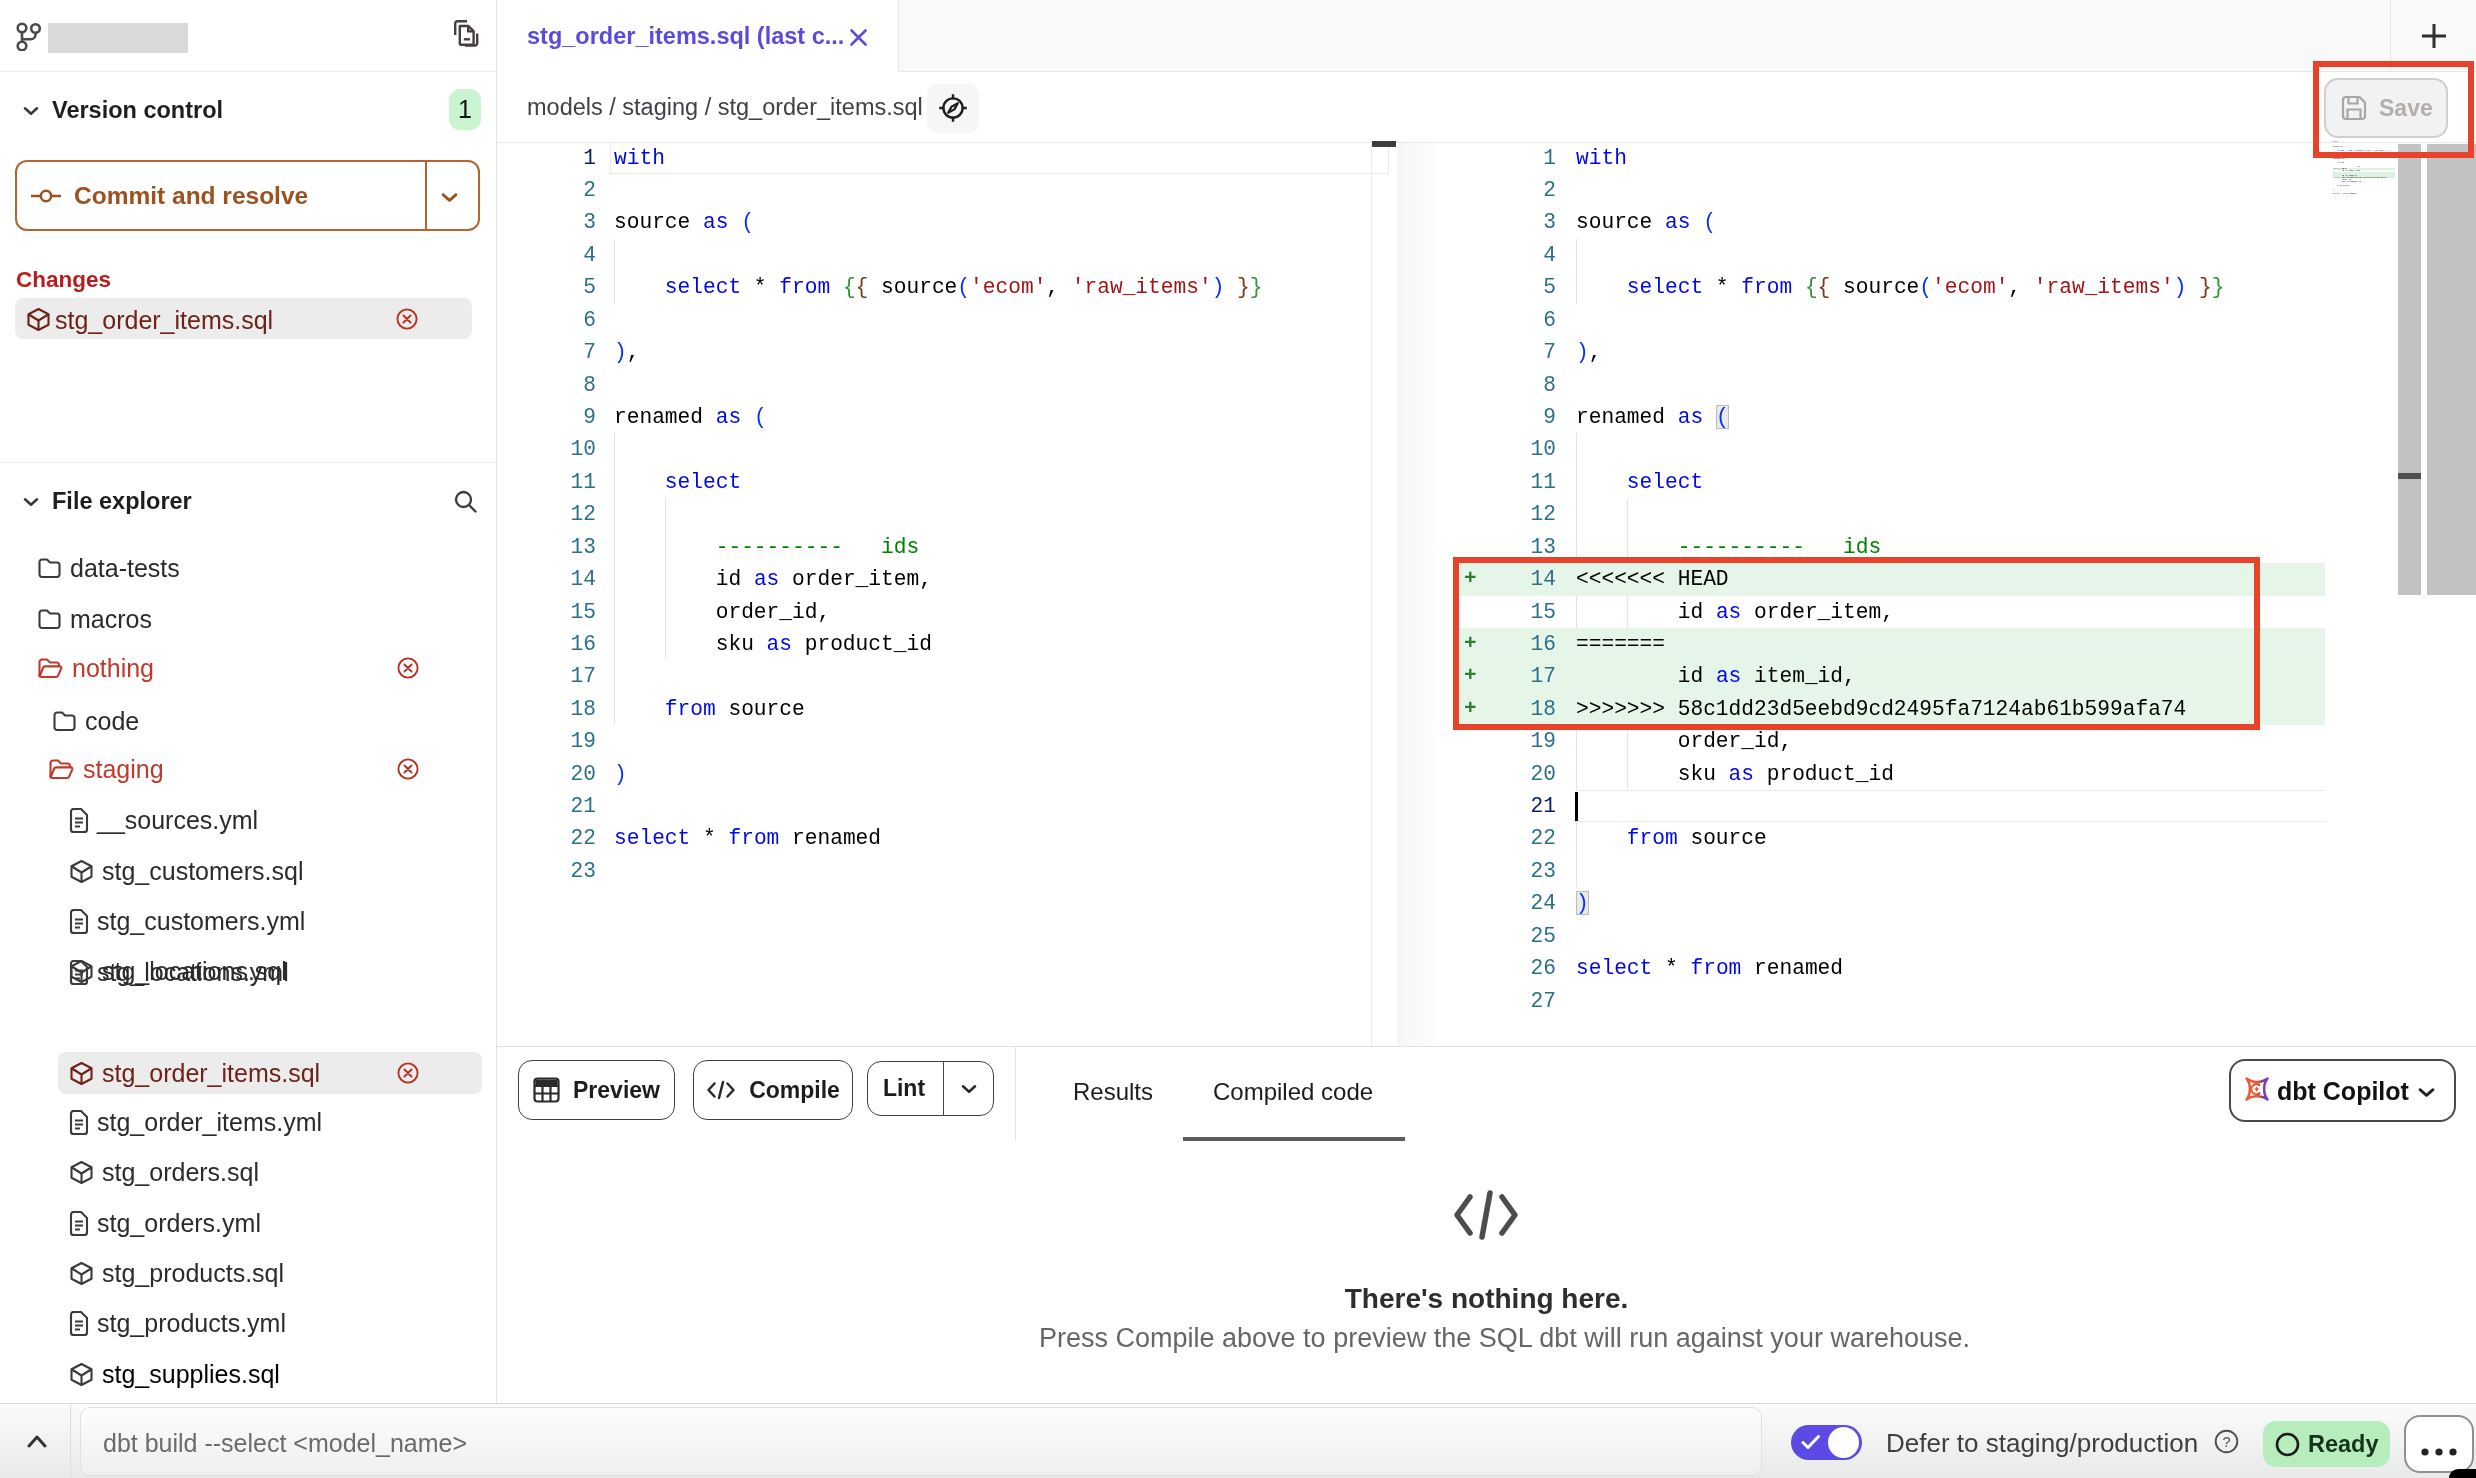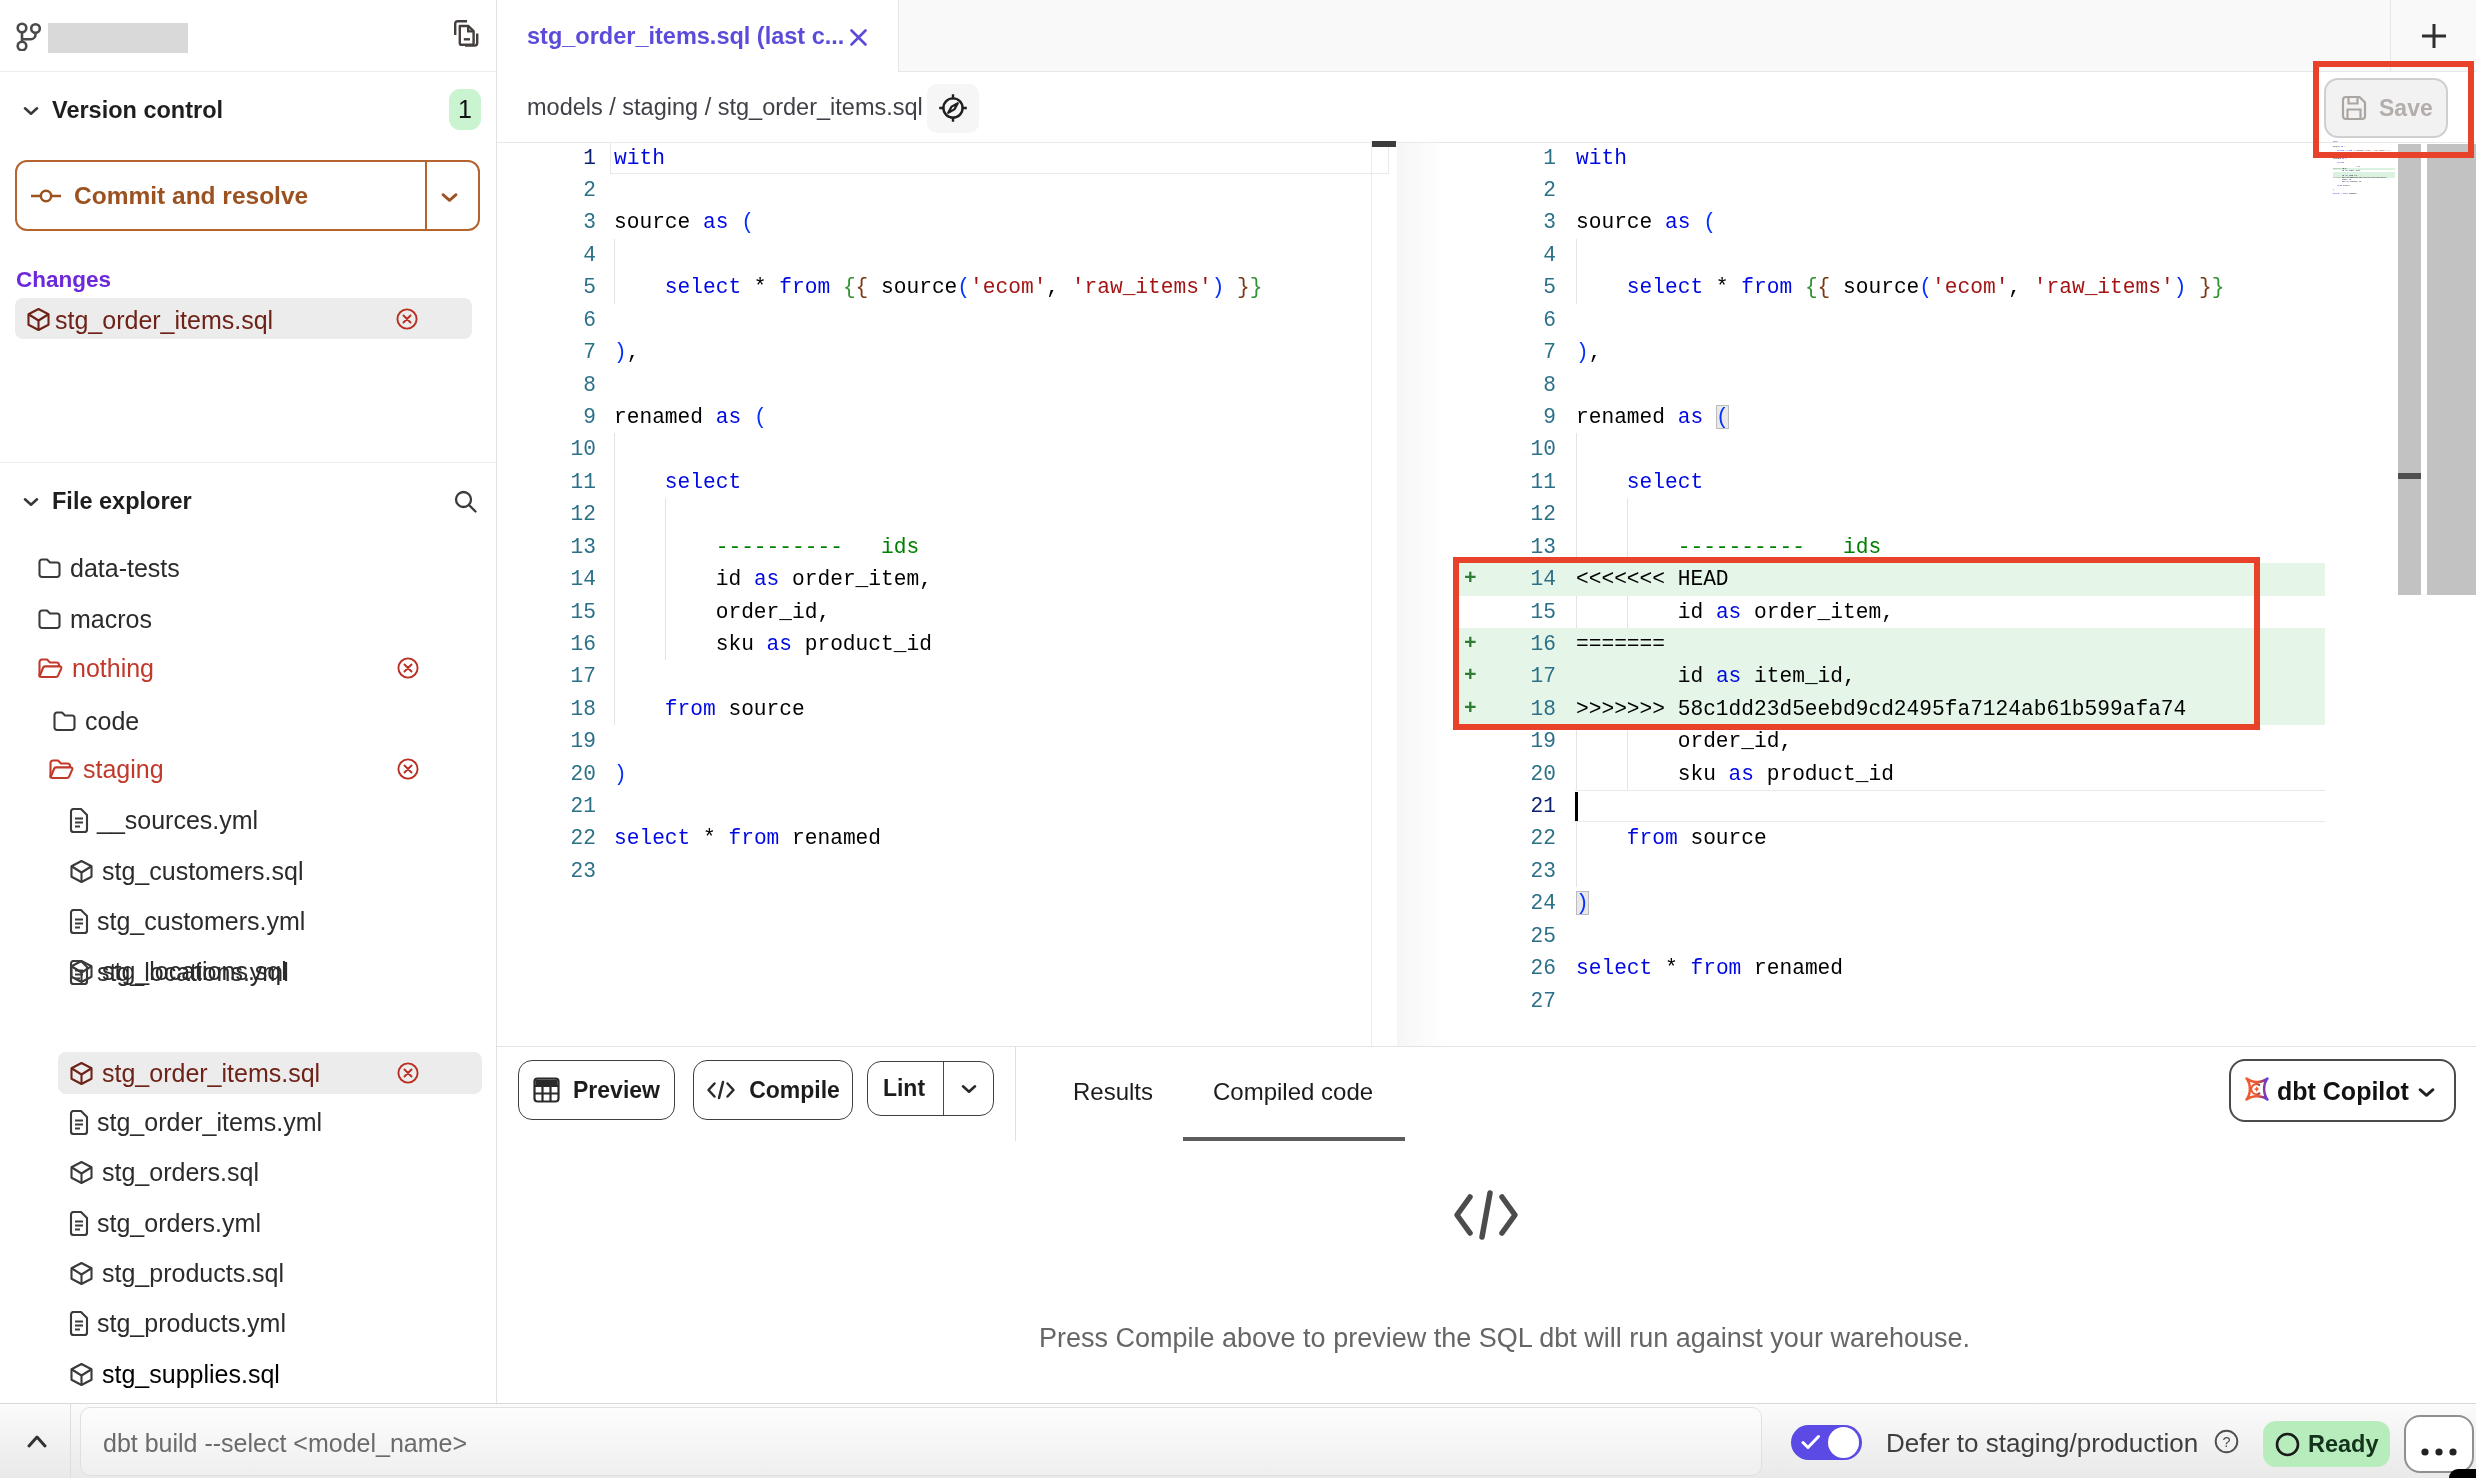--- a/index.html
+++ b/index.html
@@ -53,21 +53,21 @@
 <div class="abs" style="left:15px;top:160px;width:465px;height:71px;border:2px solid #b4642f;border-radius:12px;background:#fff"></div>
 <div class="abs" style="left:31px;top:187px"><svg width="30" height="18" viewBox="0 0 30 18" style="">
         <circle cx="15" cy="9" r="5.2" fill="none" stroke="#9c5120" stroke-width="2.6"></circle>
         <path d="M0.5 9 h7.6 M21.8 9 h7.7" stroke="#9c5120" stroke-width="2.6" stroke-linecap="round"></path>
       </svg></div>
 <div class="abs" style="left:74px;top:182px;font-size:24.5px;font-weight:bold;color:#9c5120">Commit and resolve</div>
 <div class="abs" style="left:425px;top:162px;width:2px;height:67px;background:#b4642f"></div>
 <div class="abs" style="left:440px;top:188px"><svg width="19" height="19" viewBox="0 0 19 19" style="">
         <path d="M3 6.6499999999999995 L9.5 12.35 L16 6.6499999999999995" fill="none" stroke="#9c5120" stroke-width="2.8" stroke-linecap="round" stroke-linejoin="round"></path>
       </svg></div>
-<div class="abs" style="left:16px;top:267px;font-weight:bold;color:#6d28d9;font-size:22.5px">Changes</div>
+<div class="abs" style="left:16px;top:267px;font-weight:bold;color:#b91c1c;font-size:22.5px">Changes</div>
 <div class="abs" style="left:15px;top:298px;width:457px;height:41px;border-radius:8px;background:#ececec"></div>
 <div class="abs" style="left:26px;top:307px"><svg width="25" height="25" viewBox="0 0 25 25" style="">
         <path d="M12.5 2 L22.5 7.249999999999999 L22.5 17.75 L12.5 23 L2.5 17.75 L2.5 7.249999999999999 Z" fill="none" stroke="#6e2218" stroke-width="2.1" stroke-linejoin="round"></path>
         <path d="M2.5 7.249999999999999 L12.5 13.5 L22.5 7.249999999999999 M12.5 13.5 L12.5 23" fill="none" stroke="#6e2218" stroke-width="2.1" stroke-linejoin="round"></path>
       </svg></div>
 <div class="abs" style="left:55px;top:306px;font-size:25px;color:#6e2218">stg_order_items.sql</div>
 <div class="abs" style="left:396px;top:308px"><svg width="22" height="22" viewBox="0 0 22 22" style="">
         <circle cx="11.0" cy="11.0" r="9.6" fill="none" stroke="#b92f21" stroke-width="1.9"></circle>
         <path d="M7.48 7.48 L14.520000000000001 14.520000000000001 M14.520000000000001 7.48 L7.48 14.520000000000001" stroke="#b92f21" stroke-width="1.9" stroke-linecap="round"></path>
       </svg></div>
@@ -456,20 +456,21 @@
         <path d="M13.7 11.2 Q14.3 13.5 16.5 14.1 Q14.3 14.7 13.7 17 Q13.1 14.7 10.9 14.1 Q13.1 13.5 13.7 11.2 Z" fill="#ed5a31"></path>
       </svg></div>
 <div class="abs" style="left:2277px;top:1077px;font-size:25px;font-weight:bold;color:#111">dbt Copilot</div>
 <div class="abs" style="left:2417px;top:1083px"><svg width="19" height="19" viewBox="0 0 19 19" style="">
         <path d="M3 6.6499999999999995 L9.5 12.35 L16 6.6499999999999995" fill="none" stroke="#222" stroke-width="2.8" stroke-linecap="round" stroke-linejoin="round"></path>
       </svg></div>
 <div class="abs" style="left:1451px;top:1189px"><svg width="70" height="52" viewBox="0 0 70 52" style="">
         <path d="M19 8 L6 26 L19 44 M51 8 L64 26 L51 44" fill="none" stroke="#4c4c4c" stroke-width="5.5" stroke-linecap="round" stroke-linejoin="round"></path>
         <path d="M39 4 L31 48" stroke="#4c4c4c" stroke-width="5.5" stroke-linecap="round"></path>
       </svg></div>
+<div class="abs" style="left:497px;top:1283px;width:1979px;text-align:center;font-size:28px;font-weight:bold;color:#2e2e2e">There's nothing here.</div>
 <div class="abs" style="left:515px;top:1323px;width:1979px;text-align:center;font-size:27px;color:#666">Press Compile above to preview the SQL dbt will run against your warehouse.</div>
 <div class="abs" style="left:0;top:1403px;width:2476px;height:75px;background:linear-gradient(#fbfbfb,#e9e9e9);border-top:1px solid #d8d8d8"></div>
 <div class="abs" style="left:70px;top:1403px;width:1px;height:75px;background:#ddd"></div>
 <div class="abs" style="left:27px;top:1434px"><svg width="20" height="14" viewBox="0 0 20 14" style="">
         <path d="M2 12 L10 3 L18 12" fill="none" stroke="#333" stroke-width="3" stroke-linecap="round" stroke-linejoin="round"></path>
       </svg></div>
 <div class="abs" style="left:80px;top:1407px;width:1682px;height:69px;border:1px solid #e0e0e0;border-radius:10px;background:linear-gradient(#fdfdfd,#efefef)"></div>
 <div class="abs" style="left:103px;top:1429px;font-size:25px;color:#6b6b6b">dbt build --select &lt;model_name&gt;</div>
 <div class="abs" style="left:1791px;top:1425px;width:71px;height:35px;border-radius:18px;background:#5b4ae4"></div>
 <div class="abs" style="left:1801px;top:1434px"><svg width="20" height="16" viewBox="0 0 20 16" style="">

